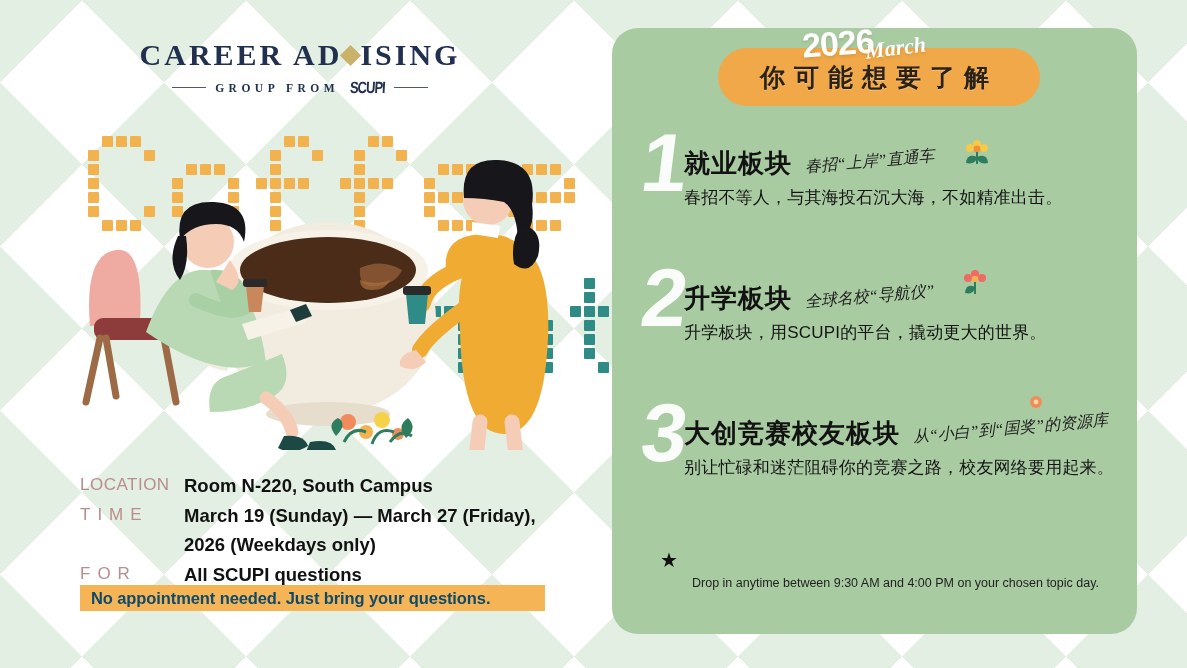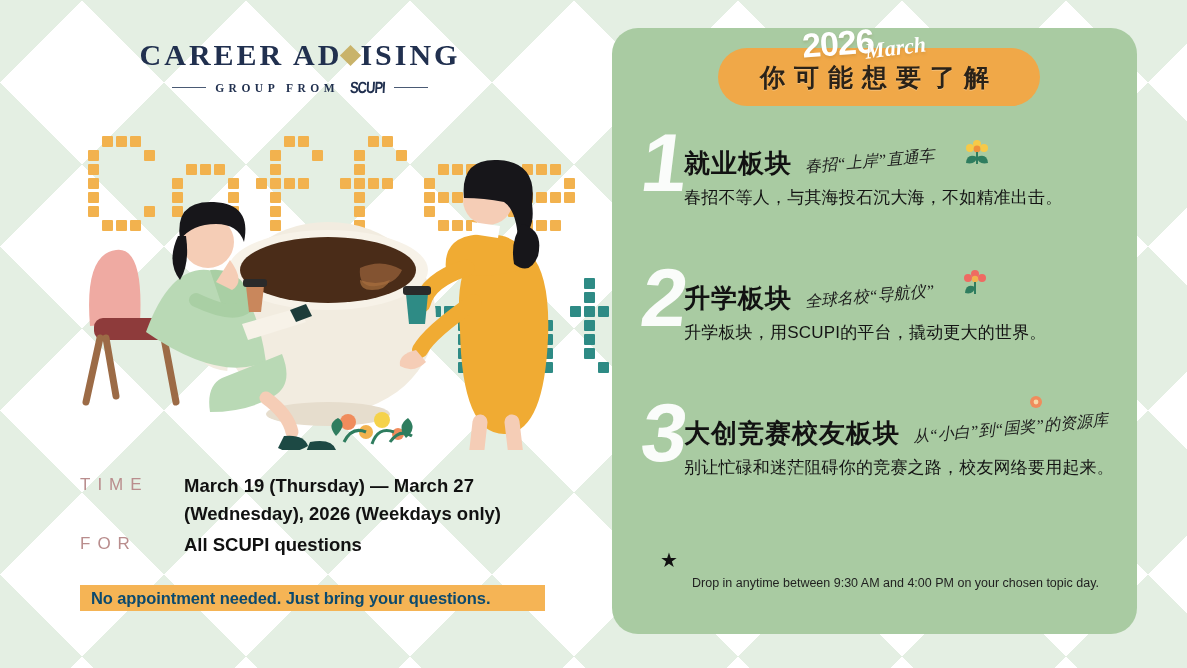--- a/index.html
+++ b/index.html
@@ -348,22 +348,26 @@
     <path d="M414 152 q-44 30 -54 48" stroke="#f0ab33" stroke-width="16" fill="none" stroke-linecap="round"></path>
     <path d="M356 200 q-18 4 -16 16 q14 8 26 -4z" fill="#f5cdb6"></path>
 
     <path d="M420 272 l-4 36 M452 272 l4 34" stroke="#f5cdb6" stroke-width="15" stroke-linecap="round"></path>
     <path d="M402 306 q22 -6 32 4 q-8 12 -34 8z" fill="#8a5a33"></path>
     <path d="M440 304 q24 -6 34 6 q-10 12 -36 6z" fill="#8a5a33"></path>
   </svg>
 
   <div id="info">
     <div class="info-row">
+      <div class="info-label">LOCATION</div>
+      <div class="info-value">Room N-220, South Campus</div>
+    </div>
+    <div class="info-row">
       <div class="info-label spaced">TIME</div>
-      <div class="info-value">March 19 (Thursday) — March 27 (Wednesday), 2026 (Weekdays only)</div>
+      <div class="info-value">March 19 (Sunday) — March 27 (Friday), 2026 (Weekdays only)</div>
     </div>
     <div class="info-row">
       <div class="info-label spaced">FOR</div>
       <div class="info-value">All SCUPI questions</div>
     </div>
   </div>
 
   <div id="note-bar">
     <span>No appointment needed. Just bring your questions.</span>
   </div>

